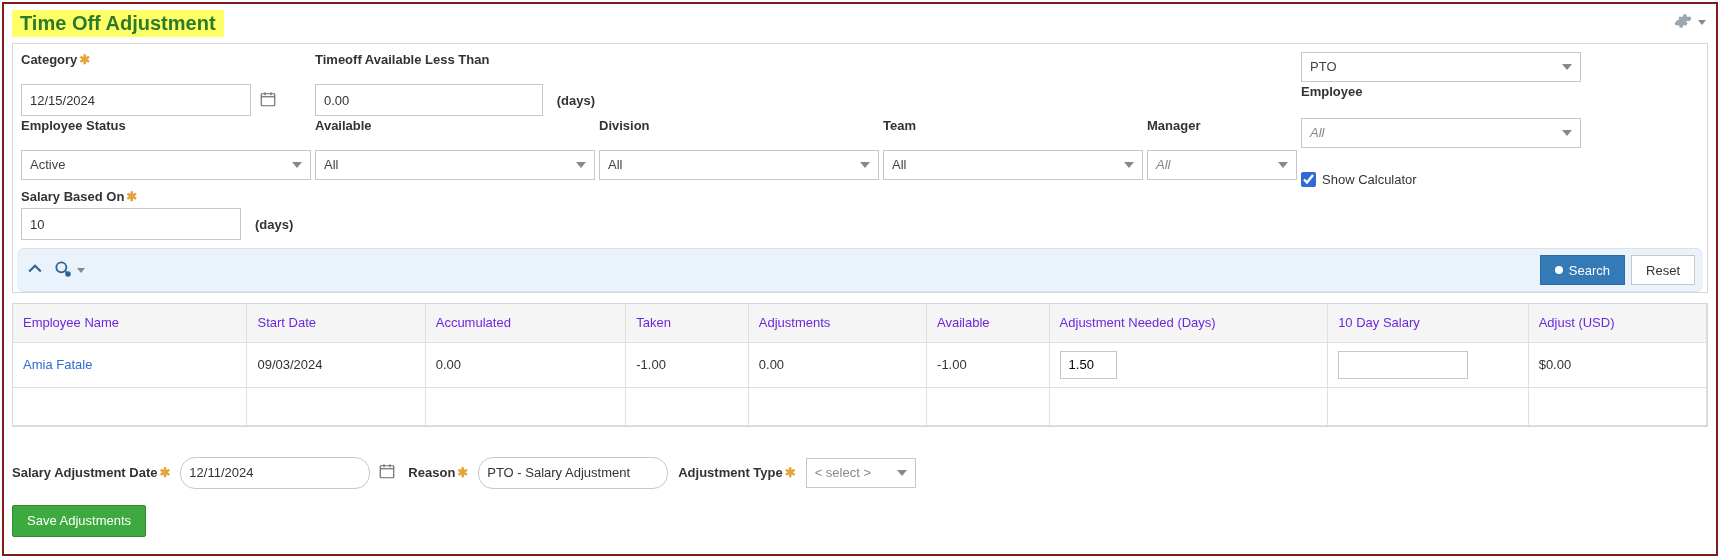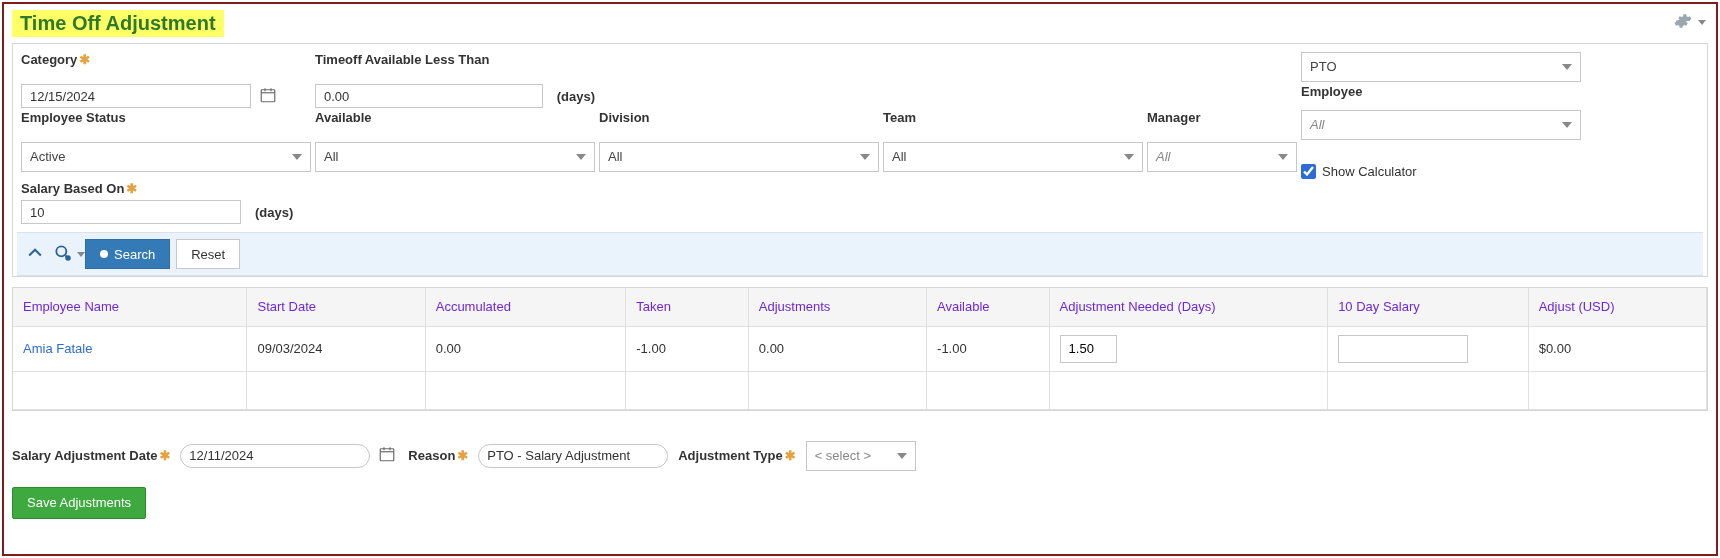--- a/index.html
+++ b/index.html
@@ -74,21 +74,21 @@
     content: "";
     position: absolute;
     right: 8px; top: 50%;
     margin-top: -3px;
     border-left: 5px solid transparent;
     border-right: 5px solid transparent;
     border-top: 6px solid #888;
   }
   .text-input {
     border: 1px solid #c7c7c7;
-    height: 24px;
+    height: 32px;
     padding: 0 8px;
     background: #fff;
     color: #333;
     font-family: inherit;
     font-size: 13px;
     width: 100%;
   }
   .date-cell { display:flex; gap:6px; align-items:center; }
   .calendar-btn {
     width: 22px; height: 22px;
@@ -102,20 +102,22 @@
   .checkbox-row { display:flex; align-items:center; gap:6px; margin-top:22px;}
   .checkbox-row input[type=checkbox]{ width:15px;height:15px; accent-color:#2e6bd6; }
   .checkbox-row label{ color:#333; font-size:13px;}
   .search-bar {
     background: #eaf3fb;
     border-top: 1px solid #d6e3ef;
     border-bottom: 1px solid #d6e3ef;
     padding: 6px 8px;
     display: flex;
     align-items: center;
+    justify-content: space-between;
+    border-radius: 7px;
   }
   .search-left { display:flex; gap:8px; align-items:center; color:#2a6496; }
   .search-left svg { width:20px; height:20px; cursor:pointer; }
   .search-right { display:flex; gap:6px; align-items:center; }
   .btn {
     border: 1px solid #c7c7c7;
     background: #fff;
     height: 30px;
     padding: 0 14px;
     cursor: pointer;

